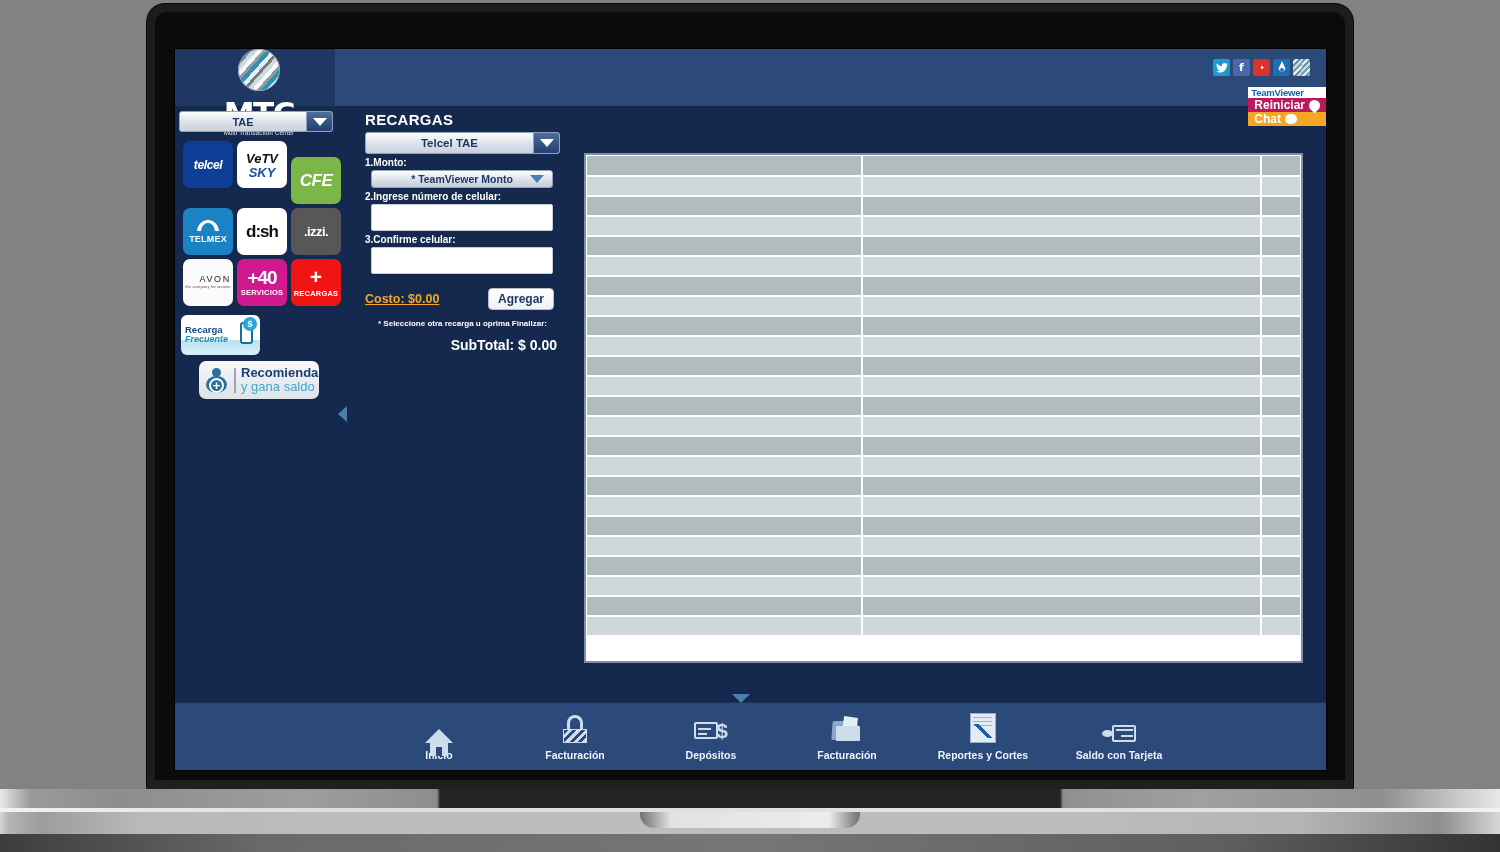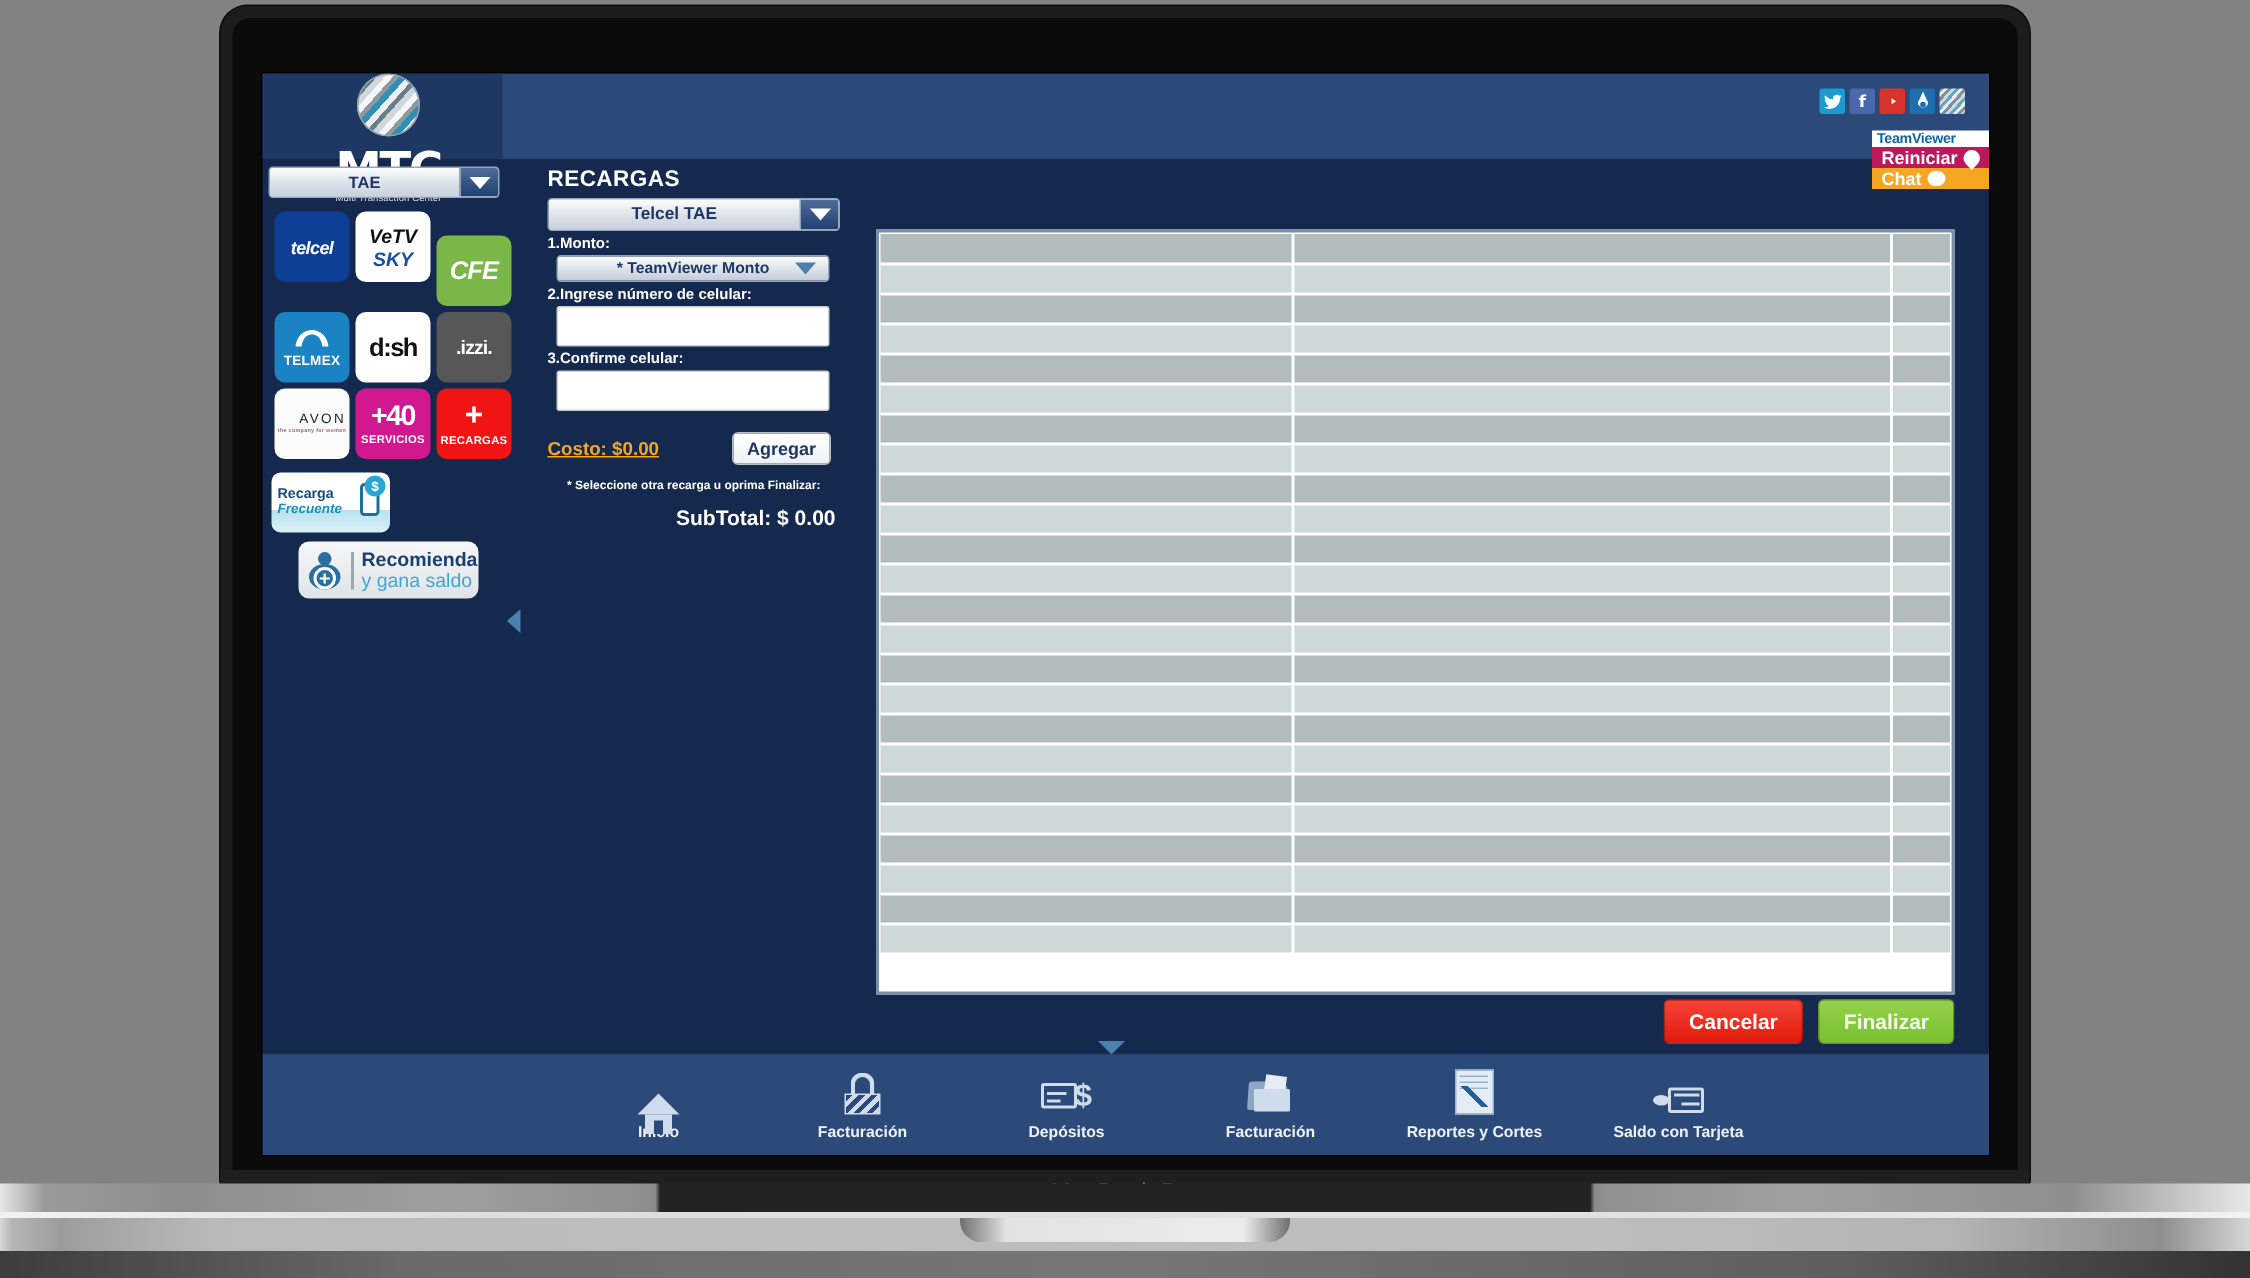--- a/index.html
+++ b/index.html
@@ -709,24 +709,20 @@
             </tr>
             <tr>
               <td class="col-a"></td>
               <td class="col-b"></td>
               <td class="col-c"></td>
             </tr>
           </tbody>
       </table>
     </div>
 
-    <div id="bottom-buttons">
-      <button class="big-btn" id="btn-cancelar">Cancelar</button>
-      <button class="big-btn" id="btn-finalizar">Finalizar</button>
-    </div>
 
     <div id="bottom-nav">
       <div id="nav-caret"></div>
 
       <div class="nav-item">
         <div class="nav-ico">
             <div class="ico-home"></div>
           </div>
         <div class="nav-label">Inicio</div>
       </div>

